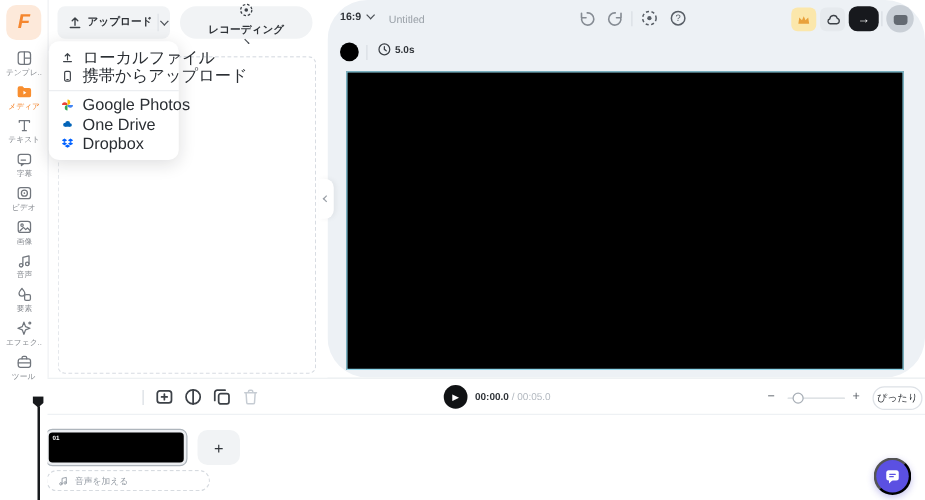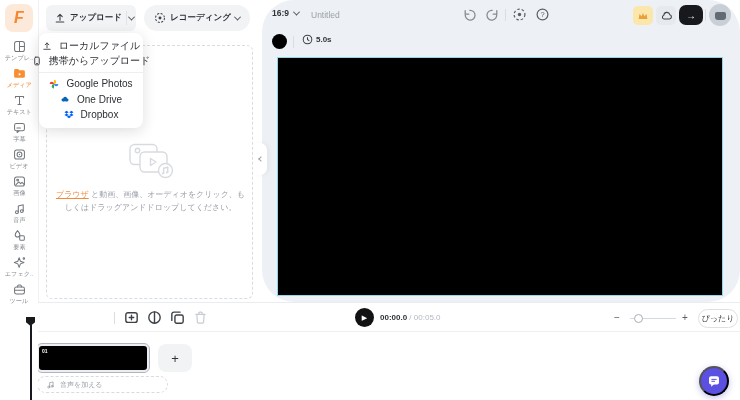--- a/index.html
+++ b/index.html
@@ -26,36 +26,36 @@
   .nav-item.active .lbl { color:#f5862e; }
 
   
   .panel { position:absolute; left:39px; top:0; width:223px; height:302px; background:#fff; z-index:1; }
   .btn-upload { position:absolute; left:7px; top:5px; width:90px; height:26px; background:#f1f3f5;
                 border-radius:6px; display:flex; align-items:center; cursor:pointer; }
   .btn-upload .main { display:flex; align-items:center; gap:4px; padding:0 4px 0 8px; flex:1; }
   .btn-upload .divider { width:1px; height:14px; background:#dfe3e7; }
   .btn-upload .caret { width:20px; display:flex; align-items:center; justify-content:center; }
   .btn-rec { position:absolute; left:105px; top:5px; width:106px; height:26px; background:#f1f3f5;
-             border-radius:13px; display:flex; align-items:center; justify-content:center; gap:4px; cursor:pointer; }
+             border-radius:13px; display:flex; align-items:center; justify-content:center; gap:4px; cursor:pointer;flex-direction:column; }
   .btn-txt { font-size:8.5px; font-weight:bold; color:#2f3338; white-space:nowrap; }
   .chev { display:inline-block; width:5px; height:5px; border-right:1.3px solid #4a4f55;
           border-bottom:1.3px solid #4a4f55; transform:rotate(45deg) translate(-1px,-1px); }
   .dropzone { position:absolute; left:7px; top:45px; width:207px; height:254px;
               border:1px dashed #d8dce2; border-radius:6px; }
   .empty { position:absolute; left:0; top:142px; width:223px; text-align:center; }
   .empty .art { display:flex; justify-content:center; }
   .empty .txt { margin:8px auto 0; width:196px; font-size:8px; line-height:1.65; color:#9aa0a8; }
   .empty .txt a { color:#f08a3c; text-decoration:underline; cursor:pointer; }
 
   
   .menu { position:absolute; left:39px; top:33px; width:104px; background:#fff; border-radius:8px;
           box-shadow:0 3px 14px rgba(20,24,31,.14); padding:5px 0; z-index:10; }
   .menu-item { height:15.5px; display:flex; align-items:center; gap:7px; padding:0 10px;
-               font-size:10px; color:#2b2f34; cursor:pointer; white-space:nowrap;justify-content:center; }
+               font-size:13px; color:#2b2f34; cursor:pointer; white-space:nowrap; }
   .menu-sep { border-top:1px solid #eceef1; margin:3px 0; }
 
   
   .handle { position:absolute; left:255px; top:143px; width:12px; height:32px; background:#fff;
             border-radius:0 7px 7px 0; box-shadow:2px 0 4px rgba(0,0,0,.05);
             display:flex; align-items:center; justify-content:center; z-index:3; cursor:pointer; }
   .handle .chev { transform:rotate(135deg); border-color:#9aa0a7; width:4px; height:4px; }
 
   
   .stage { position:absolute; left:262px; top:0; width:478px; height:302px; background:#edf1f5;border-radius:32px; }
@@ -250,35 +250,20 @@
           <circle cx="7" cy="7" r="5.2" fill="none" stroke="#3c4147" stroke-width="1.2" stroke-dasharray="2.4 1.7"></circle>
           <circle cx="7" cy="7" r="1.7" fill="#3c4147"></circle>
         </svg>
       </span>
     <span class="btn-txt">レコーディング</span>
     <span class="chev"></span>
   </div>
 
   <div class="dropzone"></div>
 
-  <div class="empty">
-    <div class="art">
-      <svg width="48" height="38" viewBox="0 0 48 38" fill="#fff" stroke="#d7dbe0" stroke-width="1.4" stroke-linecap="round" stroke-linejoin="round">
-        <rect x="3" y="2.5" width="27" height="20" rx="4.5"></rect>
-        <circle cx="10.5" cy="8.5" r="2.2"></circle>
-        <rect x="13" y="10" width="27" height="20" rx="4.5"></rect>
-        <path d="M23.5 16.5 l5.5 3.5 -5.5 3.5 z"></path>
-        <circle cx="38.5" cy="28.5" r="7"></circle>
-        <path d="M36.6 31.4 v-5.2 l4.2-1 v5.2" fill="none"></path>
-        <circle cx="35.7" cy="31.4" r="1" fill="#d7dbe0" stroke="none"></circle>
-        <circle cx="39.9" cy="30.4" r="1" fill="#d7dbe0" stroke="none"></circle>
-      </svg>
-    </div>
-    <p class="txt"><a>ブラウザ</a> <span>と動画、画像、オーディオをクリック、もしくはドラッグアンドドロップしてください。</span></p>
-  </div>
 </section>
 
 <div class="menu">
   <div class="menu-item">
     <span>
         <svg class="icd" width="10" height="10" viewBox="0 0 14 14">
           <path d="M7 9.6 V2.9 M4.4 5.3 L7 2.7 9.6 5.3 M2.6 11.6 H11.4"></path>
         </svg>
       </span>
     <span>ローカルファイル</span>

